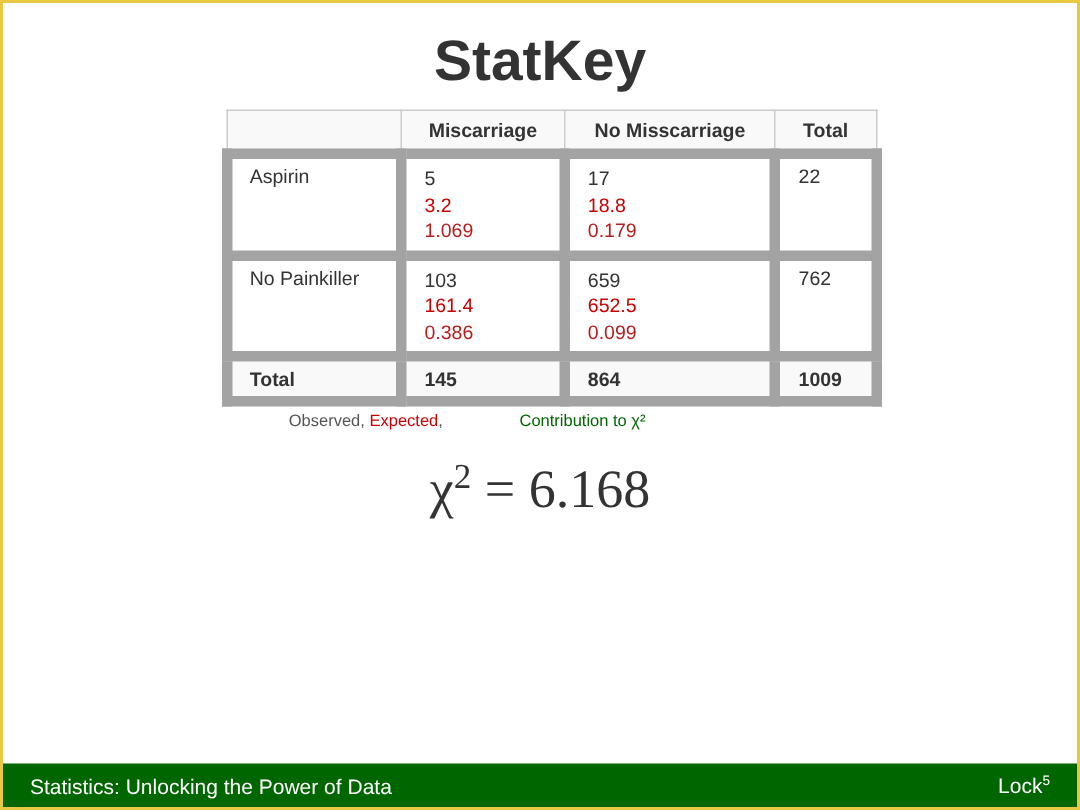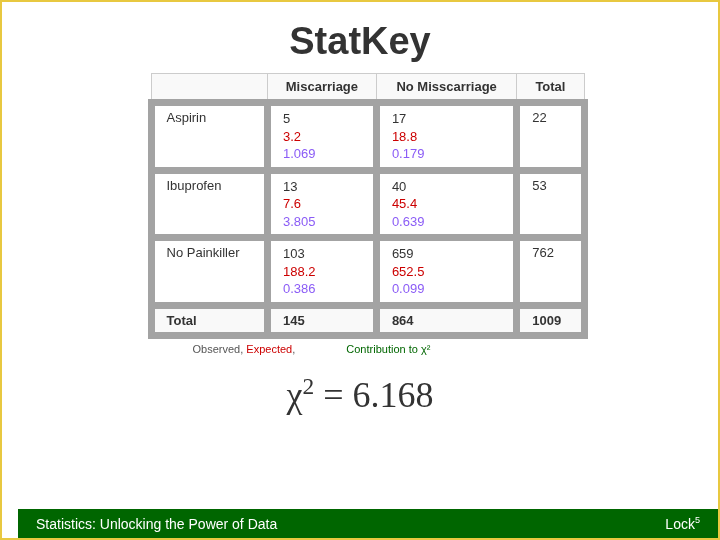--- a/index.html
+++ b/index.html
@@ -65,21 +65,21 @@
     }
 
     .cell-values {
       display: flex;
       flex-direction: column;
       line-height: 1.35;
     }
 
     .observed { color: #333; }
     .expected { color: #cc0000; }
-    .contribution { color: #8b5cf6; }
+    .contribution { color: #b91c1c; }
 
     .total-row td {
       font-weight: bold;
       background: #f9f9f9;
     }
 
     .legend {
       font-size: 11px;
       color: #555;
       padding: 4px 0 0 60px;
@@ -92,21 +92,21 @@
       text-align: center;
       font-size: 36px;
       padding: 18px 0 10px 0;
       color: #333;
       font-family: 'Times New Roman', Times, serif;
     }
 
     .footer {
       position: absolute;
       bottom: 0;
-      left: 16px;
+      left: 0;
       right: 0;
       display: flex;
       justify-content: space-between;
       align-items: center;
       background: #006600;
       padding: 6px 18px;
     }
 
     .footer-left {
       color: #fff;
@@ -154,46 +154,28 @@
           <td>
             <div class="cell-values">
               <span class="observed">17</span>
               <span class="expected">18.8</span>
               <span class="contribution">0.179</span>
             </div>
           </td>
           <td>22</td>
         </tr>
 
-        <tr>
-          <td class="row-label">Ibuprofen</td>
-          <td>
-            <div class="cell-values">
-              <span class="observed">13</span>
-              <span class="expected">7.6</span>
-              <span class="contribution">3.805</span>
-            </div>
-          </td>
-          <td>
-            <div class="cell-values">
-              <span class="observed">40</span>
-              <span class="expected">45.4</span>
-              <span class="contribution">0.639</span>
-            </div>
-          </td>
-          <td>53</td>
-        </tr>
 
 
         <tr>
           <td class="row-label">No Painkiller</td>
           <td>
             <div class="cell-values">
               <span class="observed">103</span>
-              <span class="expected">188.2</span>
+              <span class="expected">161.4</span>
               <span class="contribution">0.386</span>
             </div>
           </td>
           <td>
             <div class="cell-values">
               <span class="observed">659</span>
               <span class="expected">652.5</span>
               <span class="contribution">0.099</span>
             </div>
           </td>

